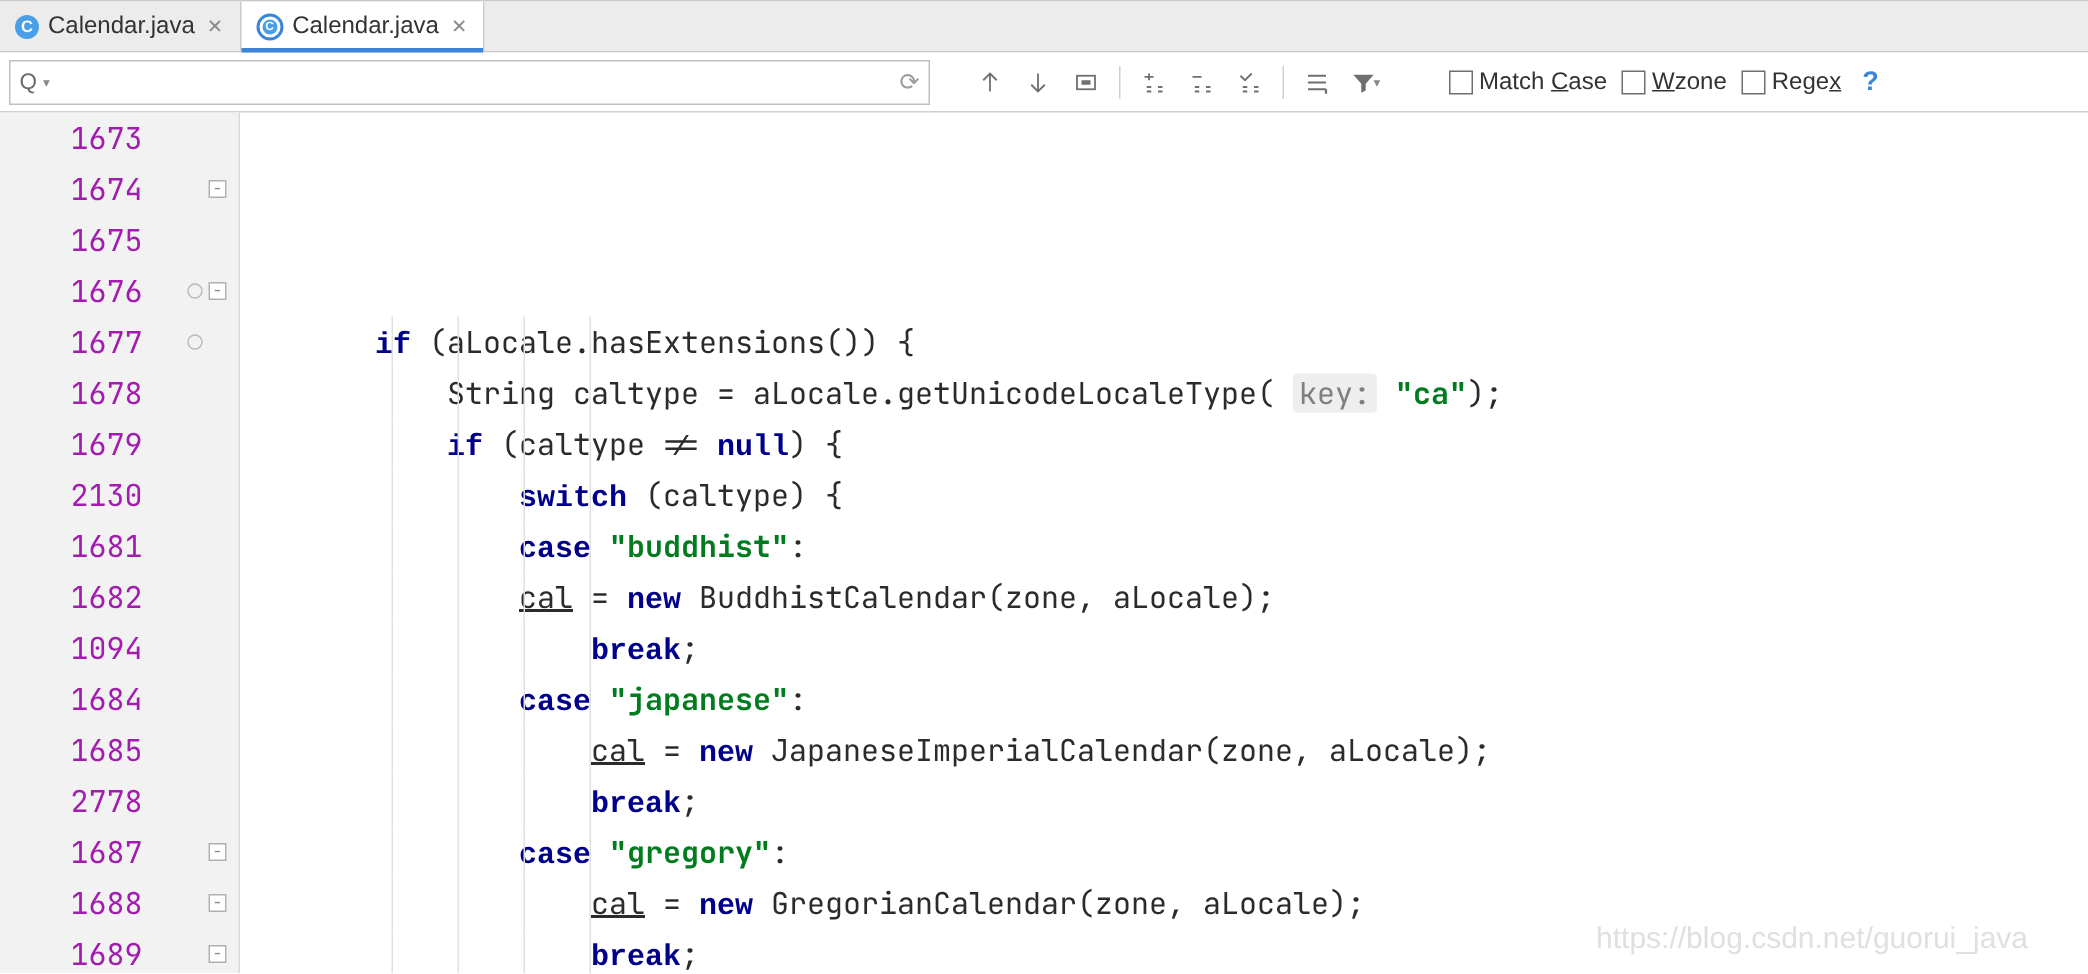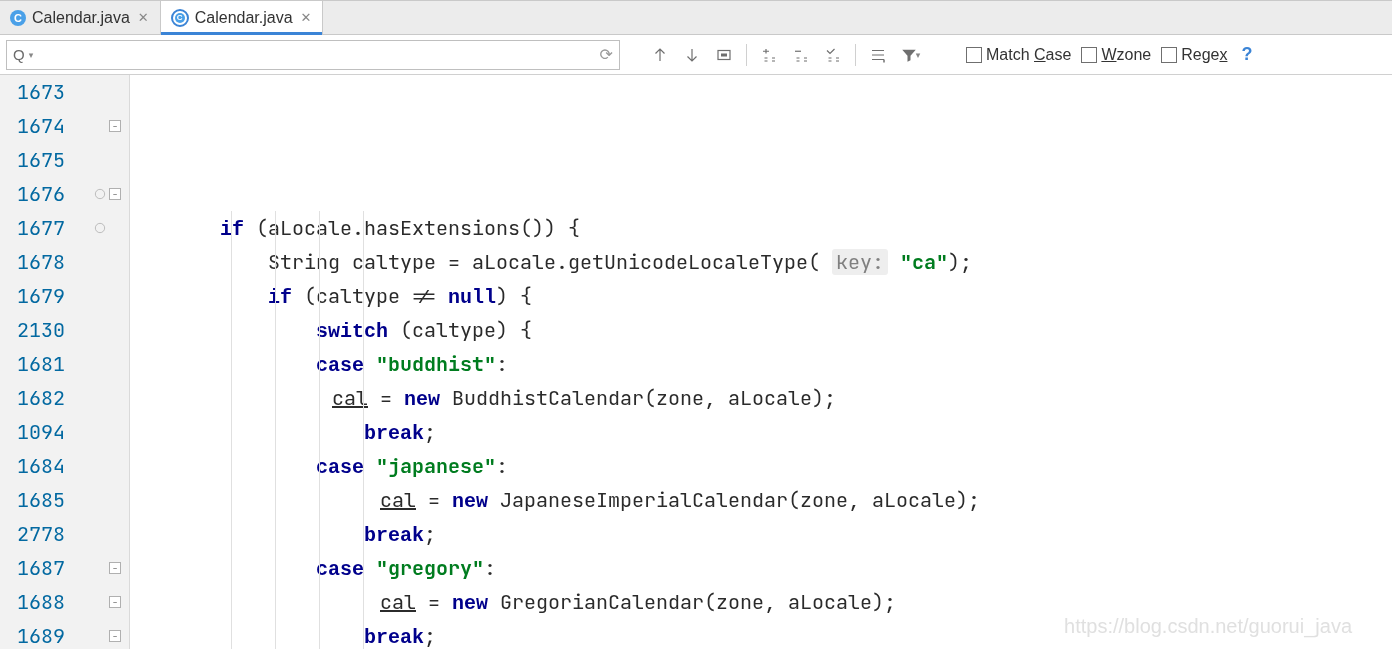--- a/index.html
+++ b/index.html
@@ -111,24 +111,24 @@
     flex: 1;
     display: flex;
     font-family: "JetBrains Mono","Consolas","Menlo",monospace;
     font-size: 20px;
     line-height: 34px;
     color: #2b2b2b;
     overflow: hidden;
     position: relative;
   }
   .gutter {
-    width: 130px;
+    width: 160px;
     background: #f2f2f2;
     border-right: 1px solid #dadada;
-    color: #0369a1;
+    color: #a21caf;
     text-align: right;
     padding-right: 64px;
     position: relative;
     user-select: none;
   }
   .gutter .ln { height: 34px; }
   .fold-col {
     position: absolute;
     right: 4px;
     top: 0;
@@ -166,21 +166,21 @@
   }
   .indent-guide {
     position: absolute;
     top: 0; bottom: 0;
     width: 1px;
     background: #e0e0e0;
   }
   .kw { color: #00008b; font-weight: bold; font-family: Liberation Mono, monospace; }
   .str { color: #007c1f; font-weight: bold; }
   .hint { background: #eeeeee; color: #808080; padding: 0 4px; border-radius: 3px; }
-  .uvar { text-decoration: underline; margin-left: 16px; }
+  .uvar { text-decoration: underline; }
   .watermark {
     position: absolute;
     right: 40px;
     bottom: 6px;
     color: #e0e0e0;
     font-family: Arial, sans-serif;
     font-size: 20px;
     pointer-events: none;
   }
 </style>

